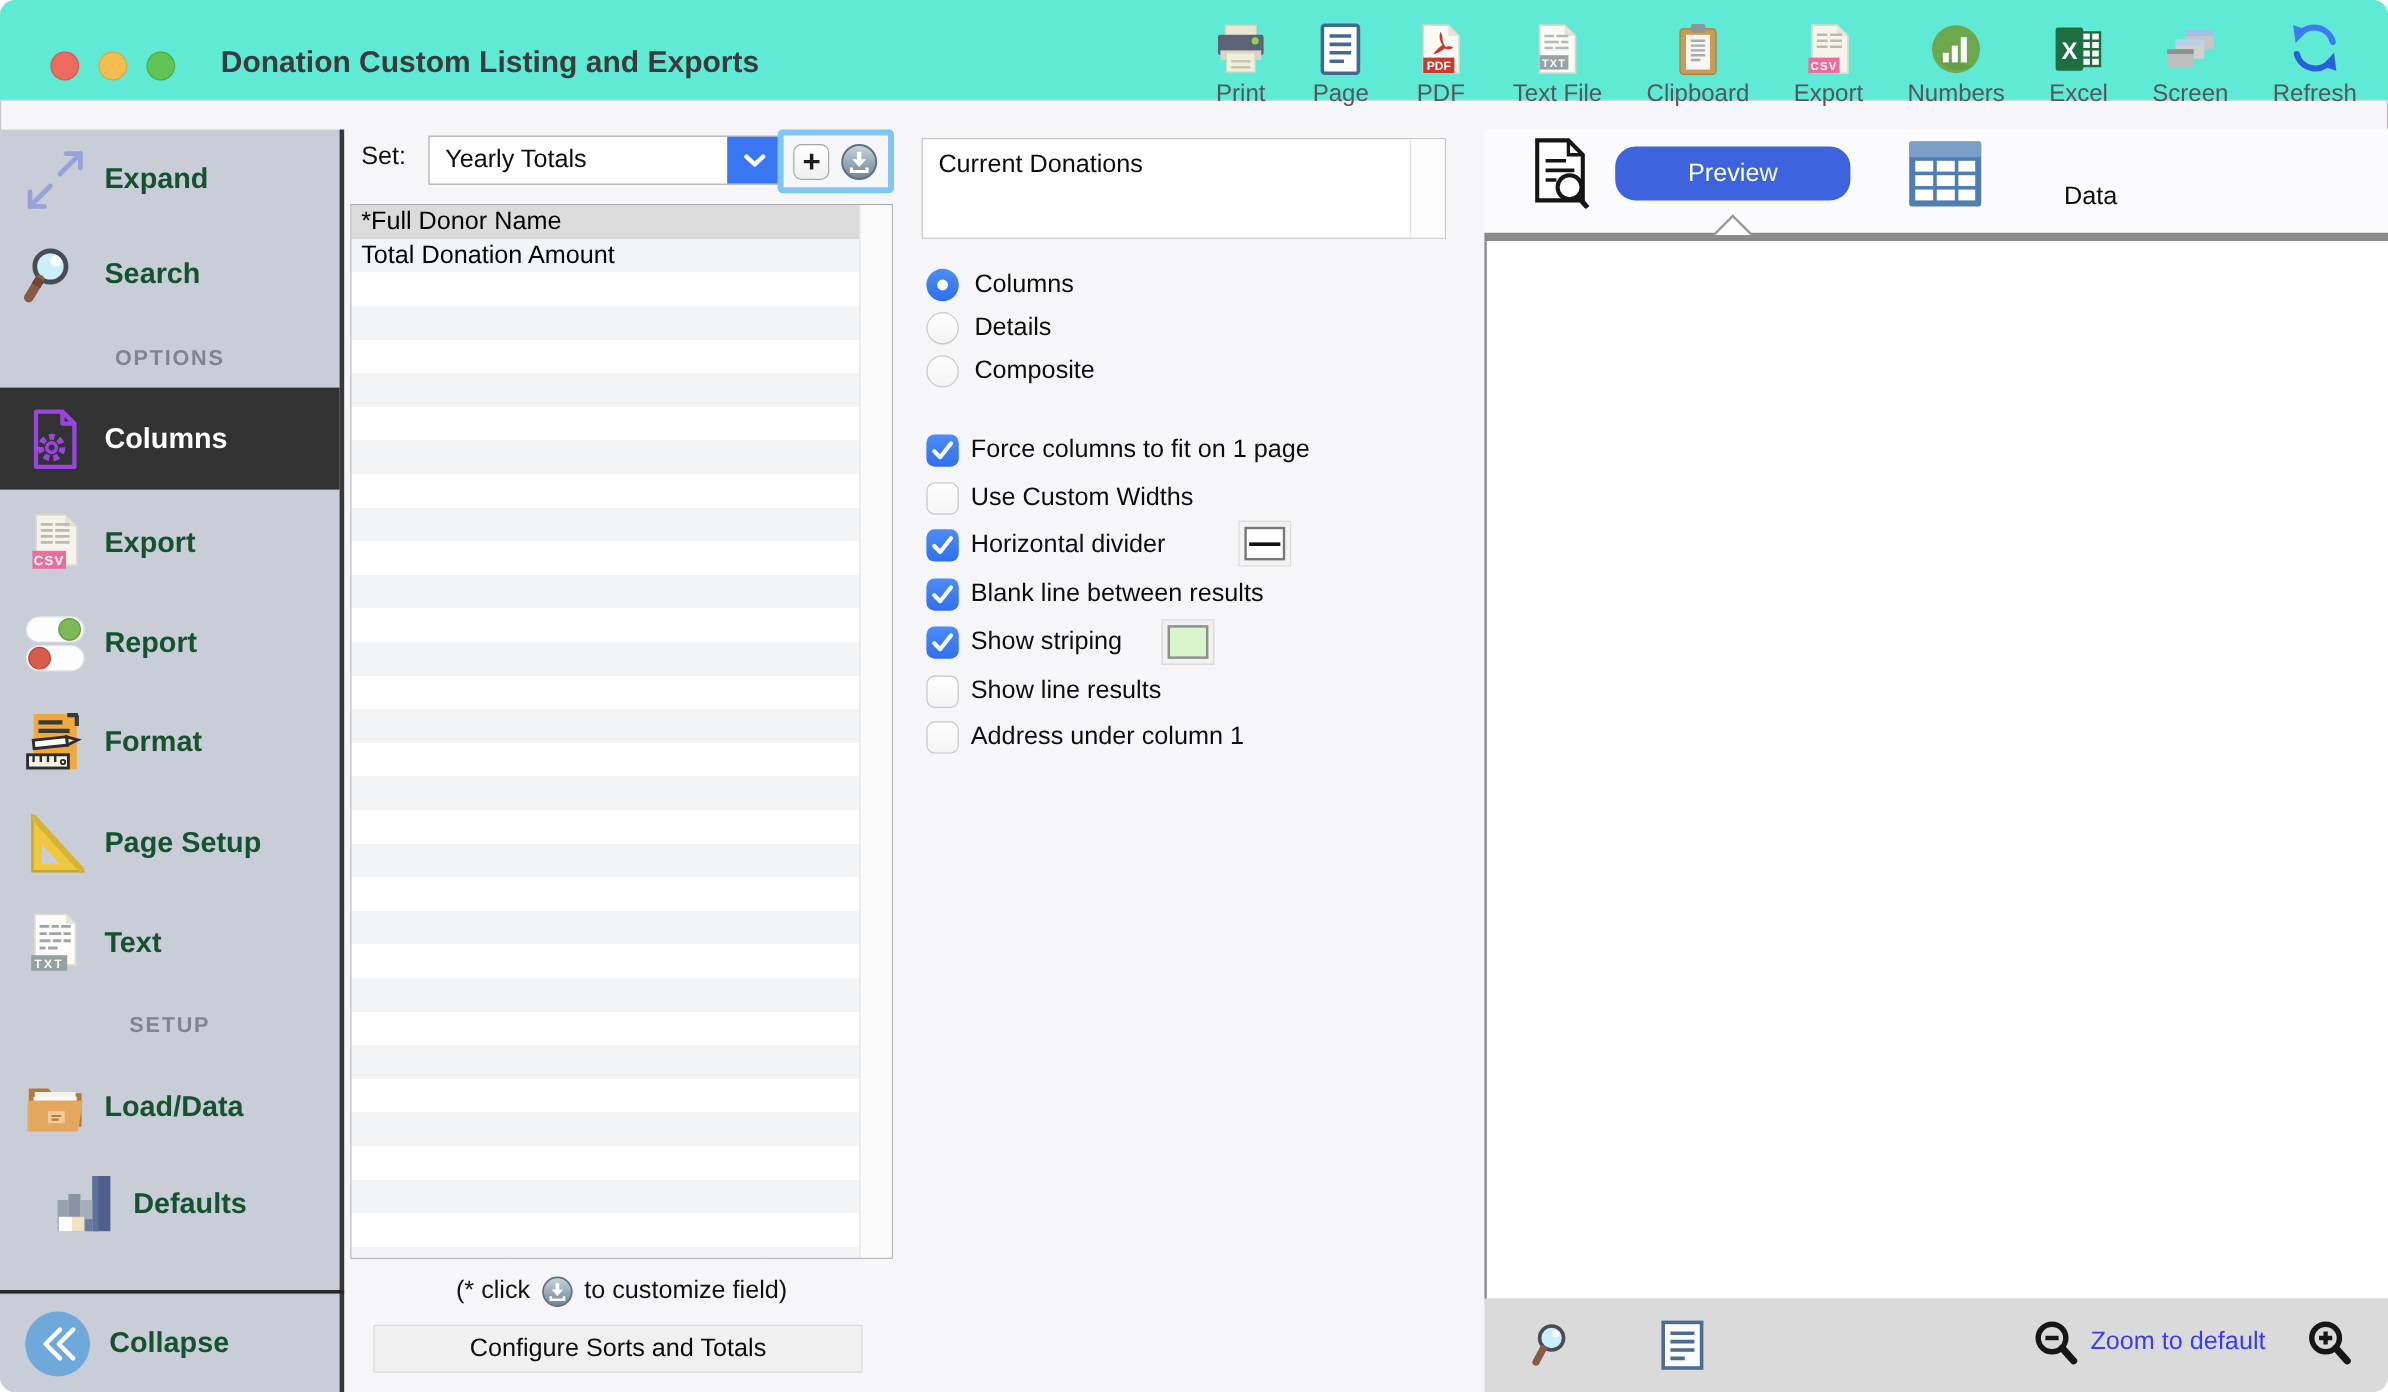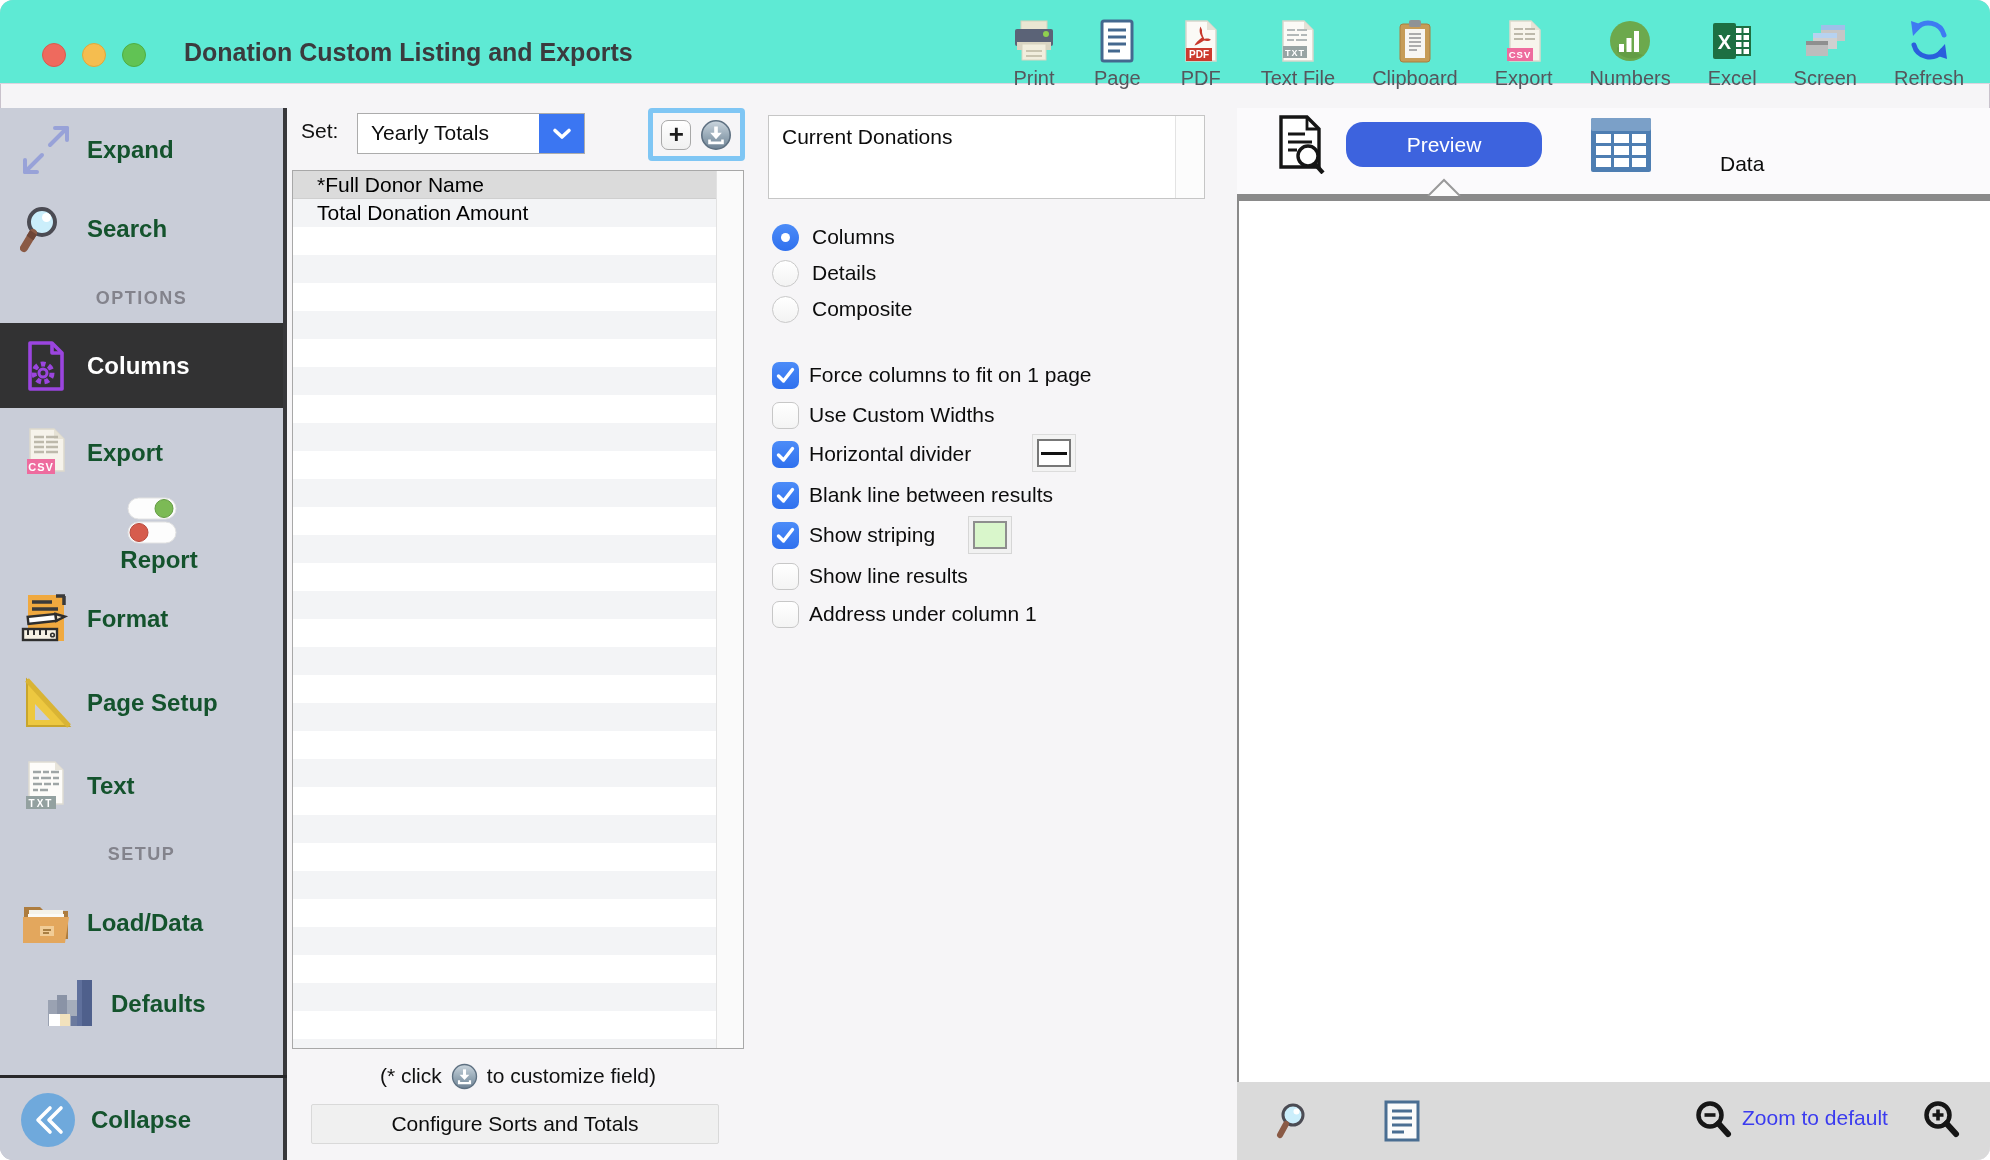--- a/index.html
+++ b/index.html
@@ -27,30 +27,30 @@
   .side-item .lbl{font-size:24px;font-weight:bold;color:#14532d;margin-left:15px;white-space:nowrap;}
   .side-item.selected{background:#323233;height:85px;}
   .side-item.selected .lbl{color:#fff;}
   .side-head{position:absolute;left:0;right:0;height:30px;line-height:30px;text-align:center;font-size:18px;font-weight:bold;color:#83838C;letter-spacing:1.5px;}
   .side-divider{position:absolute;left:0;right:-4px;height:3px;background:#28282A;}
   .icon52{width:52px;height:52px;flex:none;}
 
   
   .content{position:absolute;left:287px;top:0;right:0;bottom:0;background:#F6F5F7;}
   .set-label{position:absolute;left:14px;top:11px;font-size:21px;color:#111;}
-  .dropdown{position:absolute;left:70px;top:5px;width:228px;height:41px;background:#fff;border:1px solid #ACACAC;box-sizing:border-box;}
+  .dropdown{position:absolute;left:70px;top:5px;width:295px;height:41px;background:#fff;border:1px solid #ACACAC;box-sizing:border-box;}
   .dropdown .val{position:absolute;left:13px;top:7px;font-size:21px;color:#0c0c0c;white-space:nowrap;}
   .dd-btn{position:absolute;right:0;top:0;bottom:0;width:45px;background:#3B76F2;display:flex;align-items:center;justify-content:center;}
   .hl-box{position:absolute;left:361px;top:0px;width:87px;height:43px;border:5px solid #7FC6F4;border-radius:4px;display:flex;align-items:center;justify-content:space-evenly;}
   .plus-btn{width:30px;height:30px;background:linear-gradient(#ffffff,#F0F0F0);border:1px solid #A8A8A8;border-radius:7px;font-size:26px;line-height:26px;text-align:center;color:#1c1c1c;font-weight:bold;box-sizing:border-box;}
   .sphere{width:32px;height:32px;display:block;}
   .sphere-sm{width:27px;height:27px;display:inline-block;vertical-align:-7px;}
 
   .field-list{position:absolute;left:5px;top:62px;width:452px;height:879px;border:1px solid #A8A8A8;background:#fff;box-sizing:border-box;}
-  .fl-row{position:absolute;left:0;right:26px;height:28px;line-height:28px;font-size:21px;padding-left:24px;color:#000;white-space:nowrap;box-sizing:border-box;}
+  .fl-row{position:absolute;left:0;right:26px;height:28px;line-height:28px;font-size:21px;padding-left:8px;color:#000;white-space:nowrap;box-sizing:border-box;}
   .fl-row.sel{top:0;background:#DBDBDB;border-bottom:1px solid #CFCFCF;}
   .fl-row.alt{top:28px;background:#F3F4F6;}
   .fl-fill{position:absolute;left:0;right:26px;top:56px;bottom:0;background:repeating-linear-gradient(180deg,#ffffff 0 28px,#F3F4F6 28px 56px);}
   .fl-scroll{position:absolute;top:0;right:0;bottom:0;width:26px;background:#FAFAFA;border-left:1px solid #E2E2E2;}
 
   .hint{position:absolute;left:5px;top:952px;width:452px;height:32px;display:flex;align-items:center;justify-content:center;gap:9px;font-size:21px;color:#111;white-space:nowrap;}
   .config-btn{position:absolute;left:24px;top:996px;width:406px;height:38px;background:#F0F0F0;border:1px solid #D9D9D9;border-radius:2px;font-size:21px;color:#0c0c0c;display:flex;align-items:center;justify-content:center;}
 
   
   .title-box{position:absolute;left:481px;top:7px;width:437px;height:84px;background:#fff;border:1px solid #C6C6C6;box-sizing:border-box;}
@@ -294,21 +294,21 @@
                 <path d="M14 10 h10 M26 10 h12"></path>
                 <path d="M14 15 h10 M26 15 h12"></path>
                 <path d="M14 20 h10 M26 20 h12"></path>
                 <path d="M14 25 h10 M26 25 h12"></path>
               </g>
               <rect x="7" y="32" width="28" height="15" fill="#EE6B9E"></rect>
               <text x="21" y="44" font-size="11" font-weight="bold" fill="#fff" text-anchor="middle" letter-spacing="1" font-family="Liberation Sans, sans-serif">CSV</text>
             </svg></span>
         <span class="lbl">Export</span>
       </div>
-      <div class="side-item" style="top:386px;flex-direction:column;">
+      <div class="side-item" style="top:386px;">
         <span class="icon52"><svg viewBox="0 0 52 52" width="52" height="52">
               <rect x="2" y="4" width="48" height="21" rx="10.5" fill="#FDFDFD" stroke="#E2E2E2"></rect>
               <circle cx="38" cy="14.5" r="9" fill="#7CBA55" stroke="#639A42"></circle>
               <rect x="2" y="28" width="48" height="21" rx="10.5" fill="#FDFDFD" stroke="#E2E2E2"></rect>
               <circle cx="13" cy="38.5" r="9" fill="#D65C4D" stroke="#B8483B"></circle>
             </svg></span>
         <span class="lbl">Report</span>
       </div>
       <div class="side-item" style="top:469px;">
         <span class="icon52"><svg viewBox="0 0 52 52" width="52" height="52">

